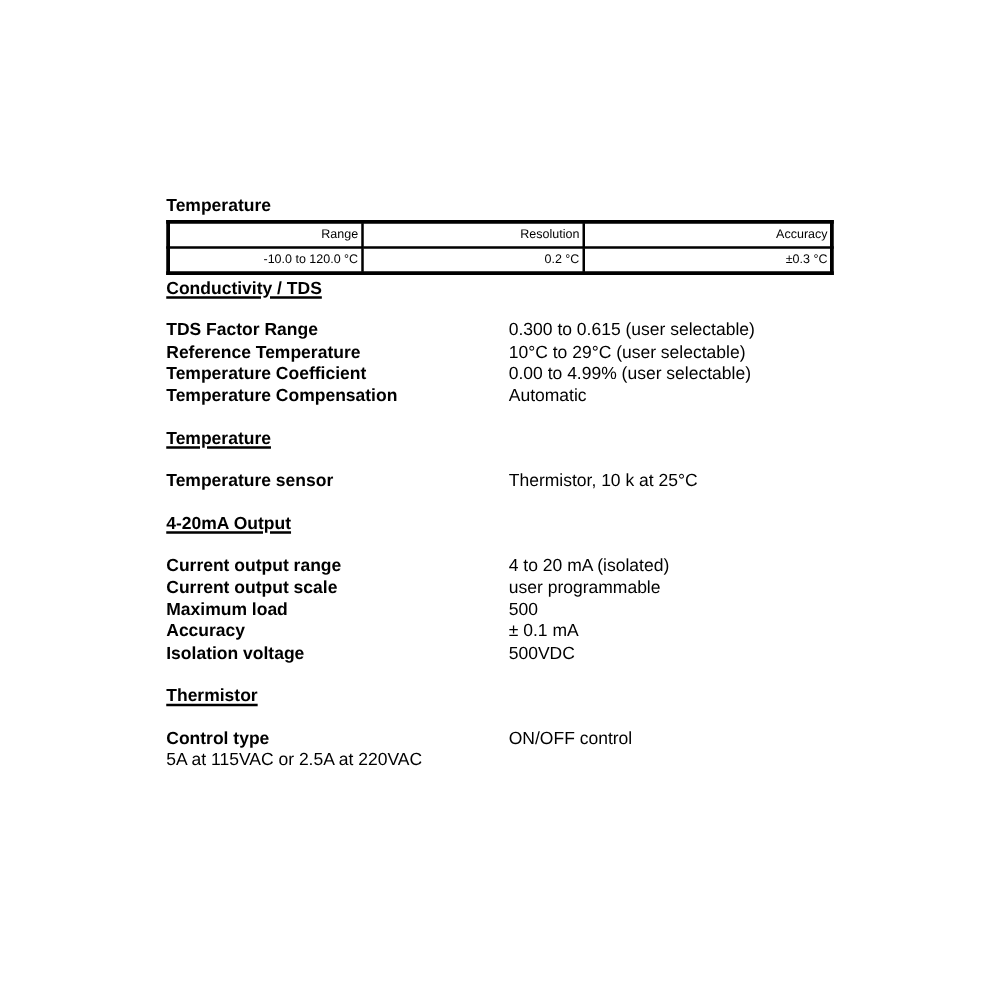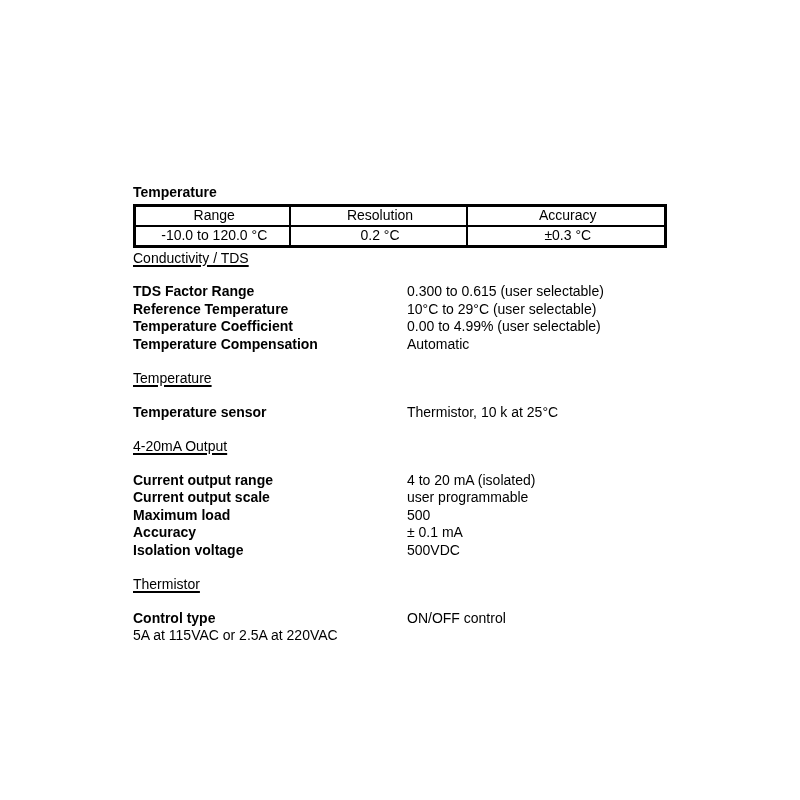--- a/index.html
+++ b/index.html
@@ -6,48 +6,48 @@
   html, body {
     width: 800px; height: 800px;
     background: #ffffff;
     font-family: "Liberation Sans", sans-serif;
     color: #000000;
     overflow: hidden;
   }
   .doc {
     position: absolute;
     left: 133px;
-    top: 184px;
+    top: 156px;
     width: 531px;
     font-size: 14px;
     line-height: 17.5px;
   }
   .table-title {
     font-weight: bold;
     margin-bottom: 2px;
   }
   table.spec-table {
     width: 531px;
     table-layout: fixed;
     border-collapse: collapse;
     border: 3px solid #000000;
   }
   .spec-table th, .spec-table td {
     border: 2px solid #000000;
-    font-size: 14px;
+    font-size: 10px;
     font-weight: normal;
-    text-align: center;
+    text-align: right;
     padding: 1px 2px 2px 6px;
     height: 15px;
     line-height: 15px;
     white-space: nowrap;
     overflow: hidden;
   }
   .section-title {
-    font-weight: normal;
+    font-weight: bold;
     text-decoration: underline;
     text-decoration-thickness: 2px;
     text-underline-offset: 2px;
     margin-top: 17px;
     margin-bottom: 16px;
   }
   .section-title.first {
     margin-top: 2px;
   }
   .spec-row { display: flex; }

